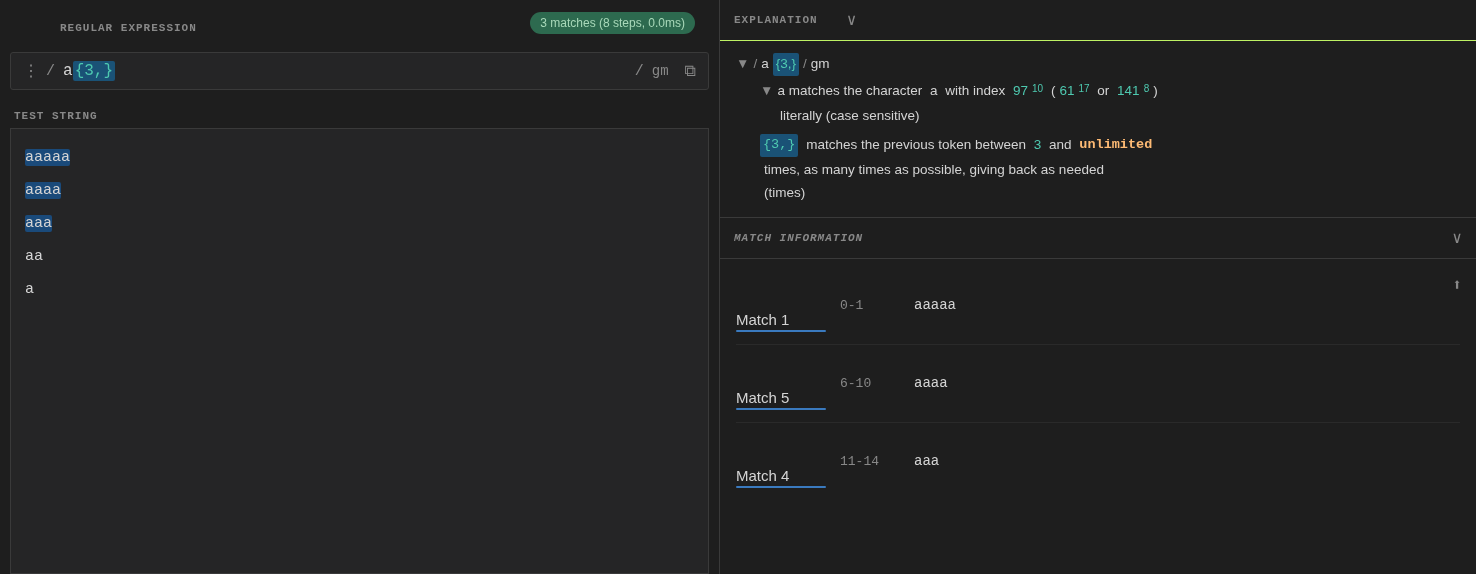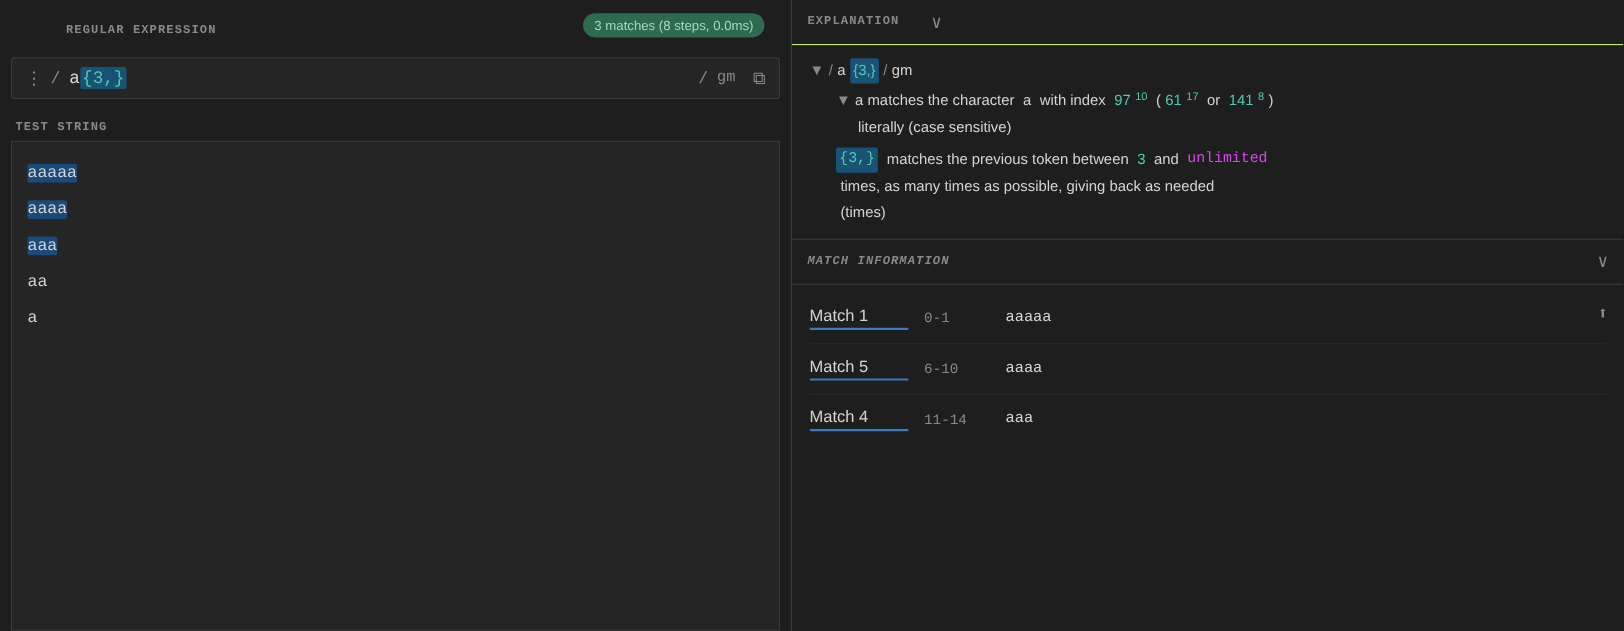--- a/index.html
+++ b/index.html
@@ -189,21 +189,21 @@
       display: flex;
       align-items: flex-start;
       gap: 4px;
       margin-bottom: 2px;
     }
 
     .exp-text { color: #d4d4d4; }
     .exp-num-teal { color: #4ec9b0; }
     .exp-num-sub { font-size: 10px; vertical-align: sub; color: #4ec9b0; }
     .exp-bracket { background: #1a5276; color: #4ec9b0; border-radius: 2px; padding: 0 3px; font-family: 'Courier New', monospace; }
-    .exp-unlimited { color: #d946ef; font-family: 'Courier New', monospace; }
+    .exp-unlimited { color: #fdba74; font-family: 'Courier New', monospace; font-weight: bold; }
 
     
     .match-info-section {
       flex: 1;
       overflow-y: auto;
     }
 
     .match-info-header {
       display: flex;
       align-items: center;
@@ -252,20 +252,21 @@
       flex-direction: column;
       align-items: flex-start;
       min-width: 90px;
     }
 
     .match-label-text {
       font-family: Arial, sans-serif;
       font-size: 15px;
       color: #d4d4d4;
       font-weight: 500;
+      margin-top: 32px;
     }
 
     .match-underline {
       height: 2px;
       background: #3a7abf;
       width: 100%;
       margin-top: 2px;
       border-radius: 1px;
     }
 

